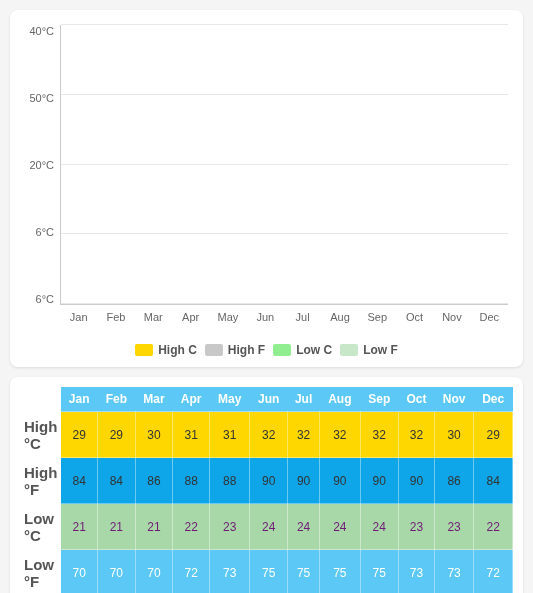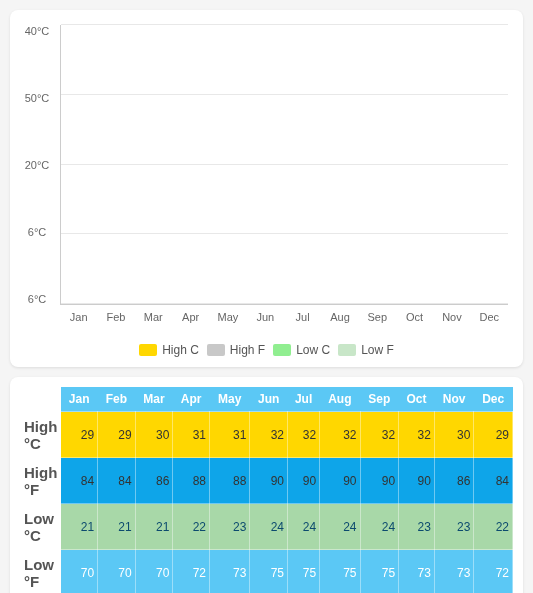--- a/index.html
+++ b/index.html
@@ -32,21 +32,21 @@
       bottom: 30px;
       width: 38px;
       display: flex;
       flex-direction: column-reverse;
       justify-content: space-between;
     }
 
     .y-label {
       font-size: 11px;
       color: #666;
-      text-align: center;
+      text-align: right;
       padding-right: 4px;
     }
 
     .bars-area {
       position: absolute;
       left: 0;
       right: 0;
       top: 0;
       bottom: 30px;
       display: flex;
@@ -101,20 +101,21 @@
       color: #666;
       padding-top: 4px;
     }
 
     .legend {
       display: flex;
       justify-content: center;
       gap: 8px;
       margin-top: 8px;
       flex-wrap: wrap;
+      font-weight: bold;
     }
 
     .legend-item {
       display: flex;
       align-items: center;
       gap: 5px;
       font-size: 12px;
       color: #555;
     }
 
@@ -148,26 +149,26 @@
     }
 
     thead th:first-child {
       background: white;
       color: #555;
       width: 40px;
     }
 
     .row-high-c td { background: #FFD700; color: #333; }
     .row-high-f td { background: #0ea5e9; color: #333; }
-    .row-low-c  td { background: #A8D8A8; color: #0c4a6e; }
+    .row-low-c  td { background: #A8D8A8; color: #701a75; }
     .row-low-f  td { background: #5BC8F5; color: white; }
 
     td {
       padding: 6px 3px;
-      text-align: right;
+      text-align: center;
       border: 1px solid rgba(255,255,255,0.4);
     }
 
     .row-label {
       background: white !important;
       color: #555 !important;
       font-weight: bold;
       font-size: 15px;
       text-align: left;
       padding-left: 4px;

